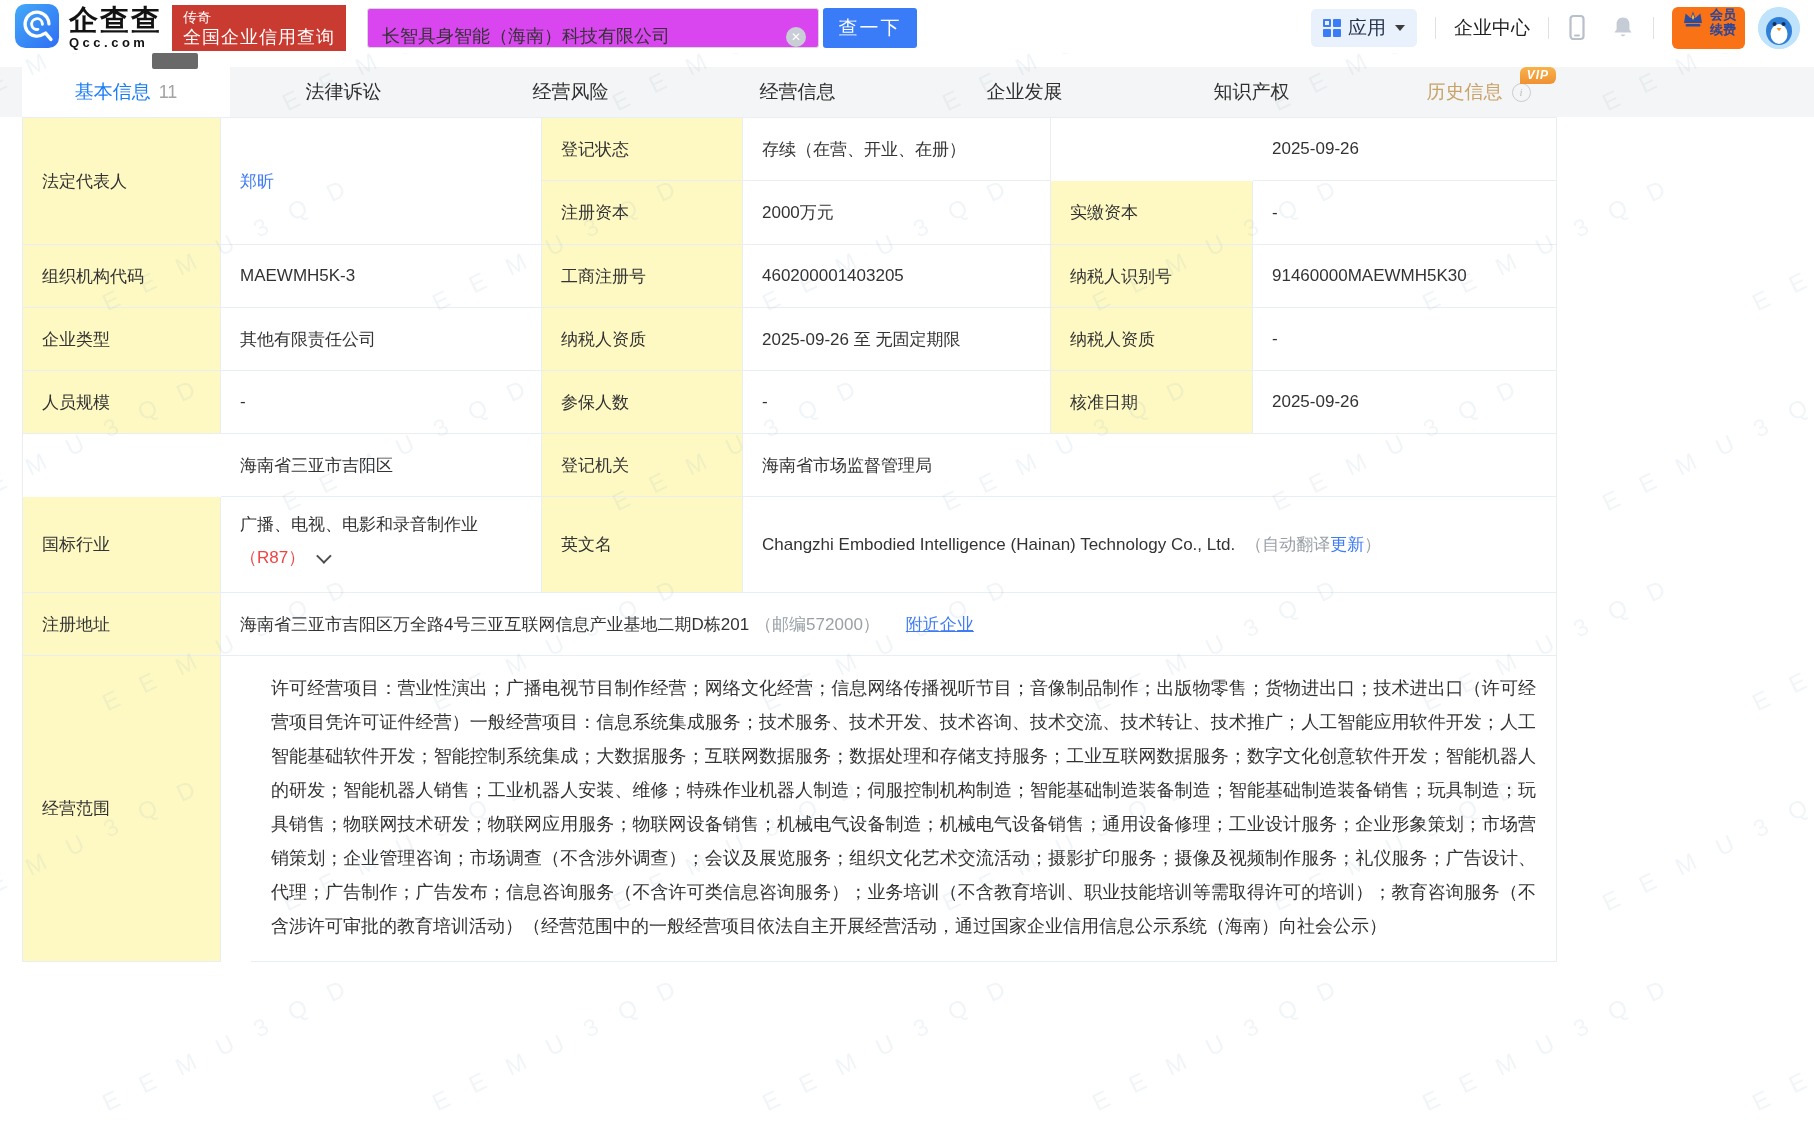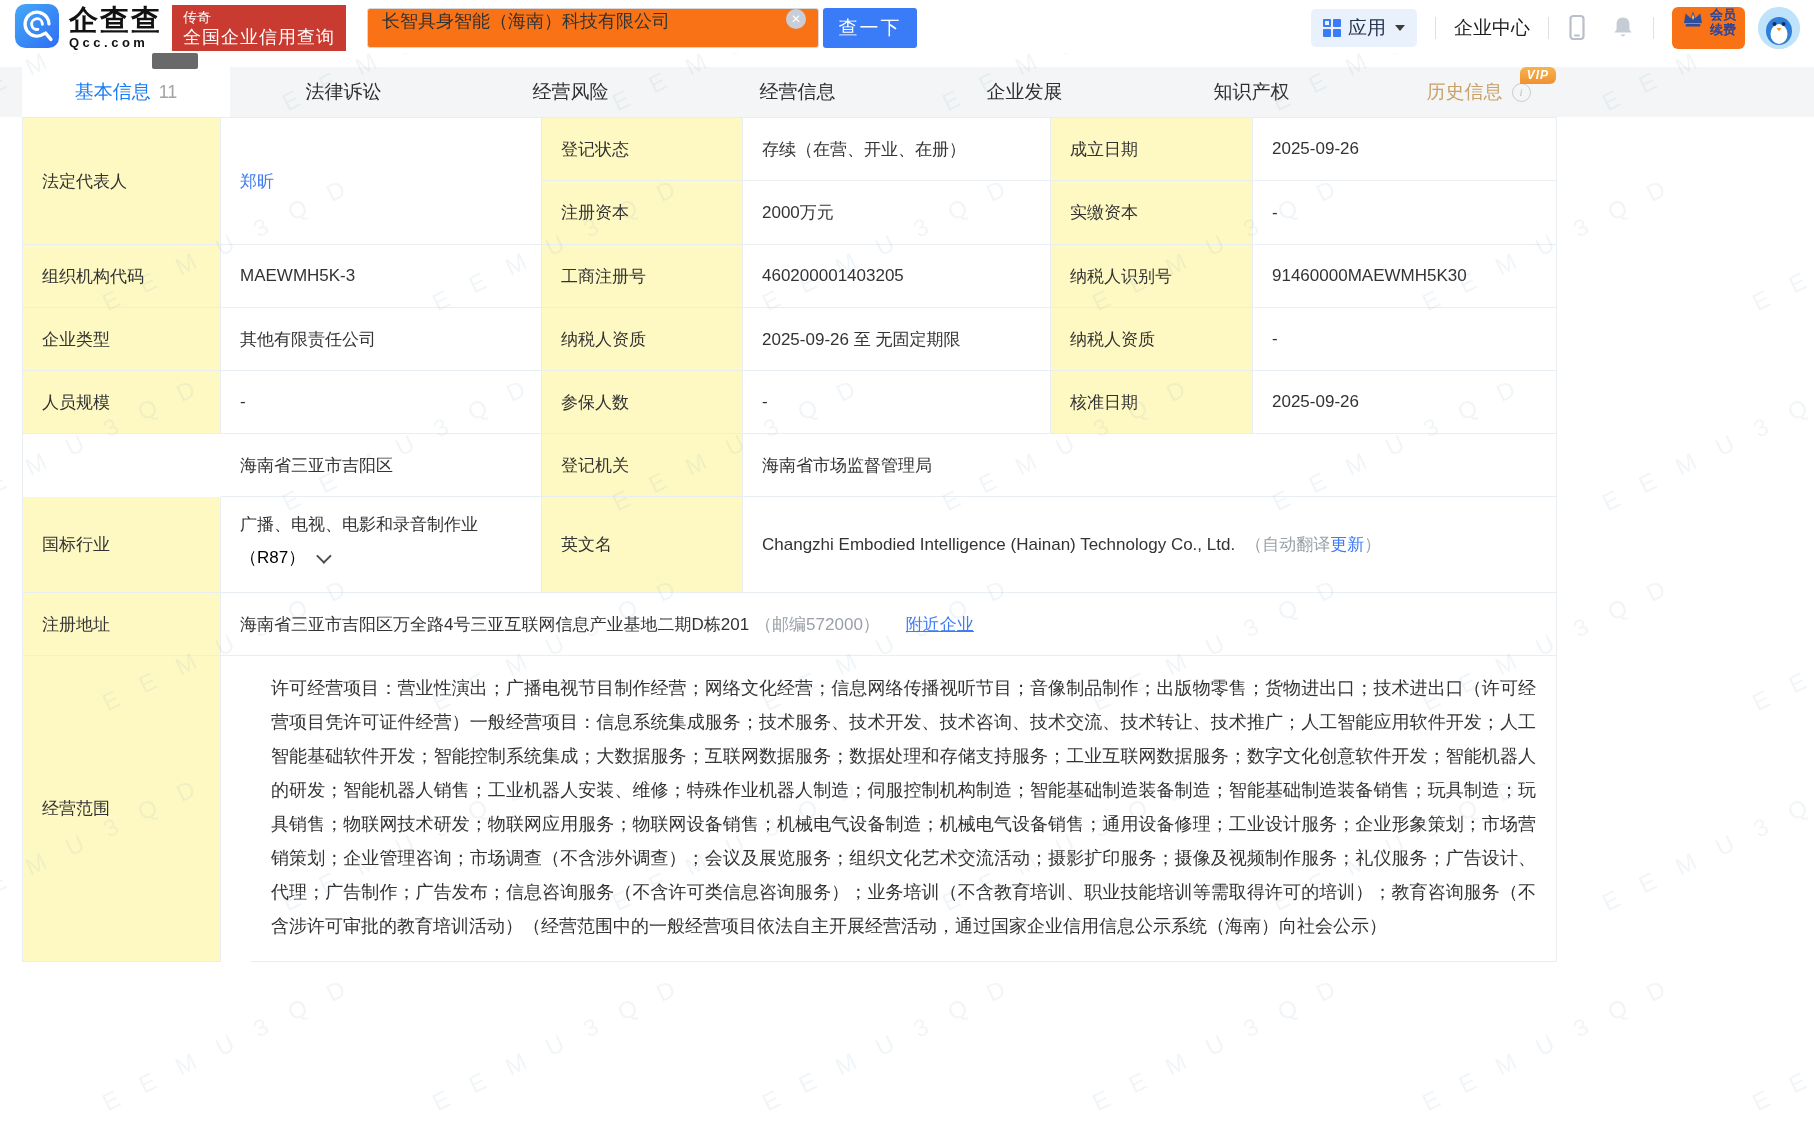--- a/index.html
+++ b/index.html
@@ -15,21 +15,21 @@
   .topbar{height:50px;display:flex;align-items:center;padding:3px 14px 0 14px;position:relative;z-index:20;background:#fff;}
   .logo-wrap{display:flex;align-items:center;cursor:pointer;}
   .brand-col{margin-left:9px;display:flex;flex-direction:column;}
   .brand-name{font-size:29px;font-weight:bold;color:#121212;line-height:29px;letter-spacing:2px;}
   .brand-domain{font-size:13px;font-weight:bold;color:#121212;letter-spacing:3.5px;line-height:15px;}
   .legend-badge{margin-left:10px;background:#c93a31;color:#fff;padding:3px 11px 4px;height:46px;box-sizing:border-box;}
   .legend-top{font-size:14px;line-height:18px;}
   .legend-bottom{font-size:18px;line-height:22px;letter-spacing:1px;}
   .tooltip-fragment{position:absolute;left:152px;top:53px;width:46px;height:16px;background:#4f4f4f;border-radius:2px;opacity:.85;}
   .search-box{margin-left:21px;width:452px;height:40px;border:1px solid #d8d8d8;border-radius:3px;
-    display:flex;align-items:flex-start;padding:0 12px;box-sizing:border-box;background:#f97316;}
+    display:flex;align-items:flex-end;padding:0 12px;box-sizing:border-box;background:#d946ef;}
   .search-box input{border:none;outline:none;flex:1;font-size:18px;color:#333;background:transparent;
     font-family:"Liberation Sans",sans-serif;}
   .clear-btn{width:20px;height:20px;border-radius:50%;background:#c9cdd6;color:#fff;font-size:12px;
     display:flex;align-items:center;justify-content:center;cursor:pointer;flex:none;}
   .clear-btn::before{content:"✕";}
   .search-btn{margin-left:4px;width:94px;height:40px;background:#3a7cf8;color:#fff;font-size:19px;
     border:none;border-radius:3px;letter-spacing:2px;cursor:pointer;font-family:"Liberation Sans",sans-serif;}
   .top-right{margin-left:auto;display:flex;align-items:center;}
   .apps-pill{background:#e9f1fd;border-radius:5px;height:38px;padding:0 12px;display:flex;align-items:center;gap:7px;cursor:pointer;}
   .grid-icon{width:18px;height:18px;display:grid;grid-template-columns:8px 8px;grid-template-rows:8px 8px;gap:2px;}
@@ -61,21 +61,21 @@
     grid-template-columns:198px 321px 201px 308px 202px 304px;
     grid-template-rows:63px 64px 63px 63px 63px 63px 96px 63px auto;
     border-top:1px solid #e9eef3;border-left:1px solid #e9eef3;
     font-size:17px;color:#333;position:relative;z-index:5;background:#fff;}
   .cell{border-right:1px solid #e9eef3;border-bottom:1px solid #e9eef3;display:flex;align-items:center;
     padding:0 19px;box-sizing:border-box;background:#fff;}
   .cell.lbl{background:#fef9c3;}
   .link{color:#3e7bf5;cursor:pointer;}
   .muted{color:#9aa0a6;}
   .industry-cell{display:block;padding-top:16px;}
-  .industry-l2{display:flex;align-items:center;margin-top:10px;color:#000000;}
+  .industry-l2{display:flex;align-items:center;margin-top:10px;color:#ef4444;}
   .chev{width:9px;height:9px;border-right:2px solid #4d4d4d;border-bottom:2px solid #4d4d4d;
     transform:rotate(45deg) translateY(-2px);margin-left:12px;cursor:pointer;}
   .en-note{margin-left:10px;}
   .addr-zip{margin-left:6px;}
   .addr-link{margin-left:26px;text-decoration:underline;}
   .scope-cell{display:block;padding:15px 20px 18px;line-height:34px;font-size:18px;text-align:justify;margin-left:30px;}
 </style>
 </head>
 <body>
 
@@ -234,21 +234,20 @@
 
 <section class="info-table">
 
   <div class="cell lbl" style="grid-column:1;grid-row:1/3">法定代表人</div>
   <div class="cell" style="grid-column:2;grid-row:1/3">
     <span class="link">郑昕</span>
   </div>
 
   <div class="cell lbl" style="grid-column:3;grid-row:1">登记状态</div>
   <div class="cell" style="grid-column:4;grid-row:1">存续（在营、开业、在册）</div>
-  <div class="cell lbl" style="grid-column:5;grid-row:1">成立日期</div>
   <div class="cell" style="grid-column:6;grid-row:1">2025-09-26</div>
 
   <div class="cell lbl" style="grid-column:3;grid-row:2">注册资本</div>
   <div class="cell" style="grid-column:4;grid-row:2">2000万元</div>
   <div class="cell lbl" style="grid-column:5;grid-row:2">实缴资本</div>
   <div class="cell" style="grid-column:6;grid-row:2">-</div>
 
   <div class="cell lbl" style="grid-column:1;grid-row:3">组织机构代码</div>
   <div class="cell" style="grid-column:2;grid-row:3">MAEWMH5K-3</div>
   <div class="cell lbl" style="grid-column:3;grid-row:3">工商注册号</div>

